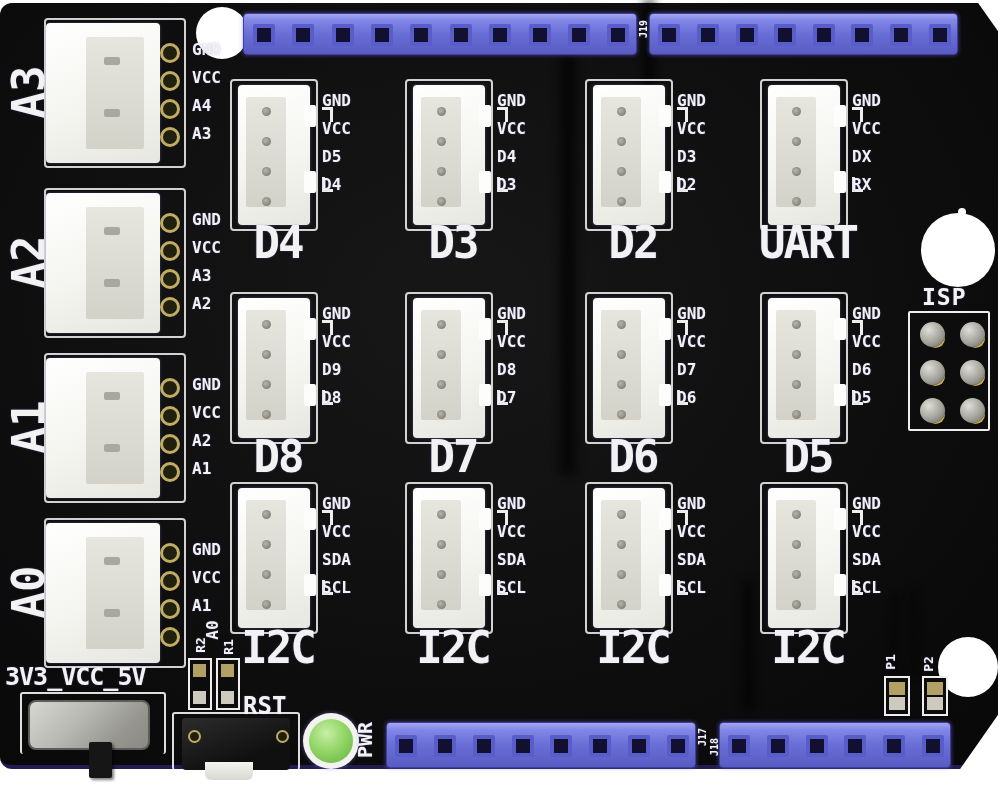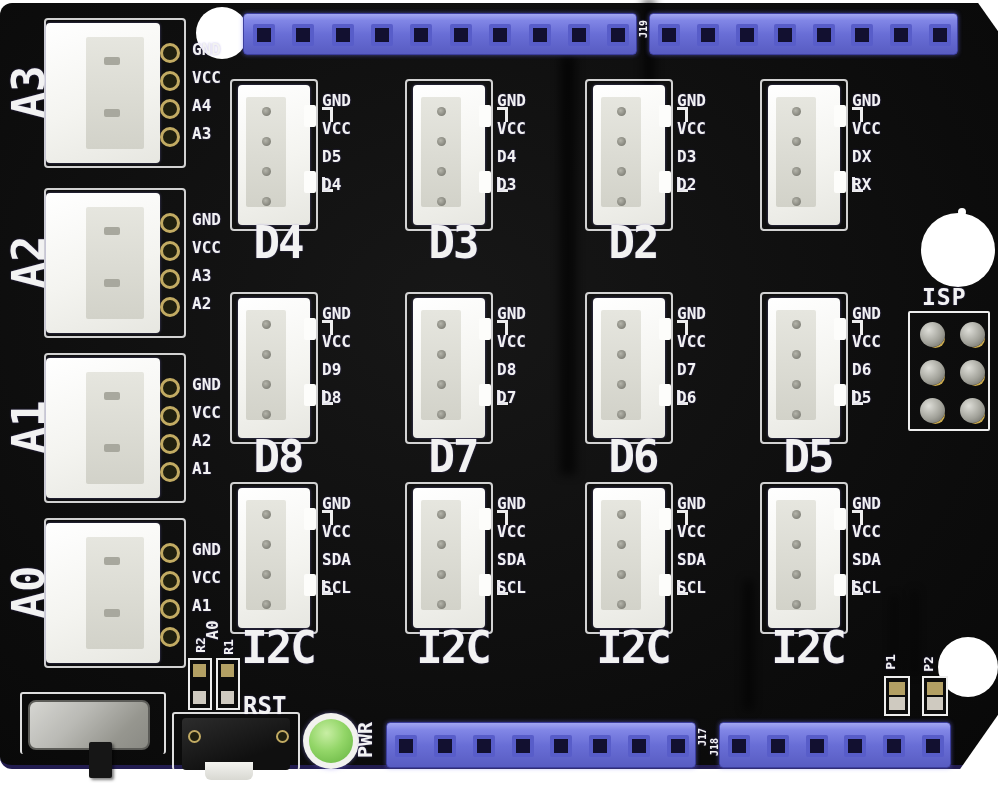--- a/index.html
+++ b/index.html
@@ -392,20 +392,21 @@
   <div class="abs silk" style="left:922px;top:286px;font-size:23px;letter-spacing:1px;">ISP</div>
   <div class="abs" id="isp-box" style="left:908px;top:311px;width:82px;height:120px;border:2px solid #eee;box-sizing:border-box;border-radius:2px;">
       <div class="isppin" style="left:10px;top:9px;"></div>
       <div class="isppin" style="left:50px;top:9px;"></div>
       <div class="isppin" style="left:10px;top:47px;"></div>
       <div class="isppin" style="left:50px;top:47px;"></div>
       <div class="isppin" style="left:10px;top:85px;"></div>
       <div class="isppin" style="left:50px;top:85px;"></div>
     </div>
 
+  <div class="abs silk" style="left:5px;top:664px;font-size:25px;letter-spacing:-1px;">3V3_VCC_5V</div>
   <div class="abs" style="left:20px;top:692px;width:146px;height:62px;border:2px solid rgba(245,245,245,.9);border-bottom:none;border-radius:3px;box-sizing:border-box;"></div>
   <div class="abs" id="vswitch" style="left:28px;top:700px;width:122px;height:50px;border-radius:8px;border:2px solid #5c5c58;box-sizing:border-box;
               background:linear-gradient(135deg,#d6d6d2 0%,#b9b9b4 40%,#96968f 75%,#8a8a84 100%);"></div>
   <div class="abs" style="left:89px;top:742px;width:23px;height:36px;background:#161616;border-radius:2px;box-shadow:2px 2px 3px rgba(0,0,0,.5);"></div>
 
   <div class="abs silk rotlbl" style="left:186px;top:638px;width:28px;height:14px;font-size:13px;transform:rotate(-90deg);">R2</div>
   <div class="abs silk rotlbl" style="left:214px;top:640px;width:28px;height:14px;font-size:13px;transform:rotate(-90deg);">R1</div>
   <div class="abs padbox" style="left:188px;top:658px;width:24px;height:52px;">
     <div class="padgold" style="top:4px;"></div>
       <div class="padgold" style="bottom:4px;background:#cfcac0;"></div>
@@ -434,20 +435,21 @@
     <div class="padgold" style="top:4px;width:16px;"></div>
       <div class="padgold" style="bottom:4px;width:16px;background:#cfcac0;"></div>
   </div>
   <div class="abs padbox" style="left:922px;top:676px;width:26px;height:40px;">
     <div class="padgold" style="top:4px;width:16px;"></div>
       <div class="padgold" style="bottom:4px;width:16px;background:#cfcac0;"></div>
   </div>
 <div class="abs silk bigname" style="left:278px;top:221px;transform:translateX(-50%);">D4</div>
     <div class="abs silk bigname" style="left:453px;top:221px;transform:translateX(-50%);">D3</div>
     <div class="abs silk bigname" style="left:633px;top:221px;transform:translateX(-50%);">D2</div>
+    <div class="abs silk bigname" style="left:808px;top:221px;transform:translateX(-50%);">UART</div>
     <div class="abs silk bigname" style="left:278px;top:435px;transform:translateX(-50%);">D8</div>
     <div class="abs silk bigname" style="left:453px;top:435px;transform:translateX(-50%);">D7</div>
     <div class="abs silk bigname" style="left:633px;top:435px;transform:translateX(-50%);">D6</div>
     <div class="abs silk bigname" style="left:808px;top:435px;transform:translateX(-50%);">D5</div>
     <div class="abs silk bigname" style="left:278px;top:626px;transform:translateX(-50%);">I2C</div>
     <div class="abs silk bigname" style="left:453px;top:626px;transform:translateX(-50%);">I2C</div>
     <div class="abs silk bigname" style="left:633px;top:626px;transform:translateX(-50%);">I2C</div>
     <div class="abs silk bigname" style="left:808px;top:626px;transform:translateX(-50%);">I2C</div>
   </div>
 

